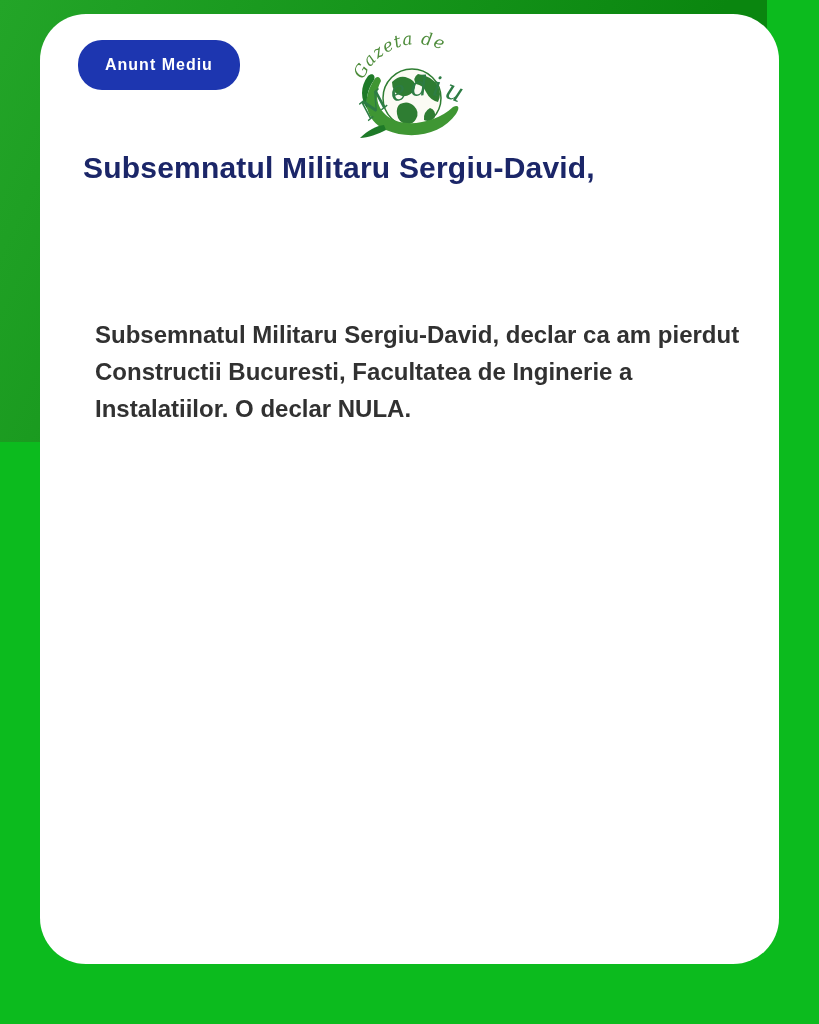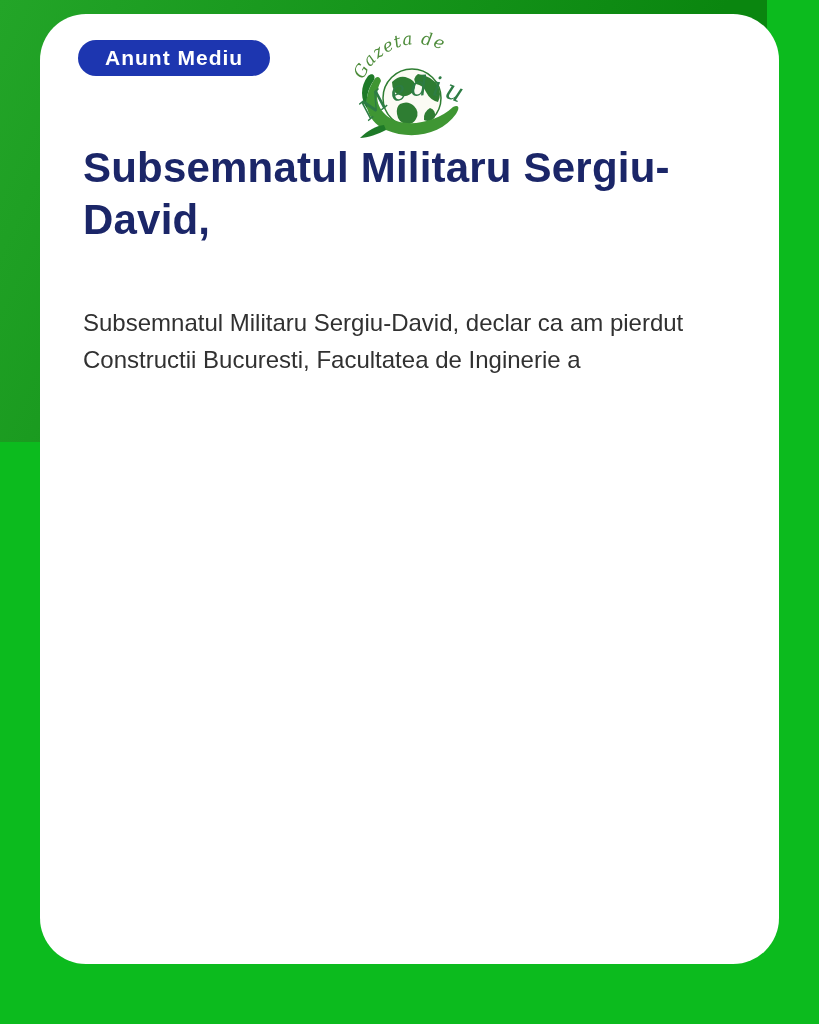--- a/index.html
+++ b/index.html
@@ -19,51 +19,51 @@
     position: absolute; left: 40px; top: 14px;
     width: 739px; height: 950px;
     background: #ffffff;
     border-radius: 46px;
   }
   .badge {
     position: absolute; left: 38px; top: 26px;
     background: var(--badge-blue, #1d36b0);
     color: #ffffff;
     border-radius: 24px;
-    padding: 6px 27px;
-    font-size: 21px;
+    padding: 16px 27px;
+    font-size: 16px;
     font-weight: bold;
     letter-spacing: 1px;
     border: none;
     cursor: pointer;
     font-family: "Liberation Sans", sans-serif;
   }
   .logo {
     position: absolute; left: 50%; top: 16px;
     transform: translateX(-50%);
     width: 140px; height: 122px;
   }
   .title {
     position: absolute; left: 43px; top: 128px;
     margin: 0;
-    font-size: 42px;
+    font-size: 30px;
     line-height: 52px;
     font-weight: bold;
     color: var(--title-navy, #1b2668);
     letter-spacing: 0.2px;
   }
   .title span { display: block; }
   .body-text {
     position: absolute; left: 43px; top: 290px;
-    margin: 0;
+    margin: 12px;
     width: 680px;
     font-size: 24px;
     line-height: 37px;
     color: var(--body-gray, #313131);
-    font-weight: normal;
+    font-weight: bold;
   }
   .body-text span { display: block; }
   .logo-arc-text {
     font-family: "DejaVu Serif", serif;
     font-style: italic;
   }
 </style>
 </head>
 <body>
 
@@ -101,15 +101,16 @@
     </svg>
   </div>
 
   <h1 class="title">
     <span>Subsemnatul Militaru Sergiu-David,</span>
   </h1>
 
   <p class="body-text">
     <span>Subsemnatul Militaru Sergiu-David, declar ca am pierdut</span>
     <span>Constructii Bucuresti, Facultatea de Inginerie a</span>
+    <span>Instalatiilor. O declar NULA.</span>
   </p>
 
 </div>
 
 </body></html>

